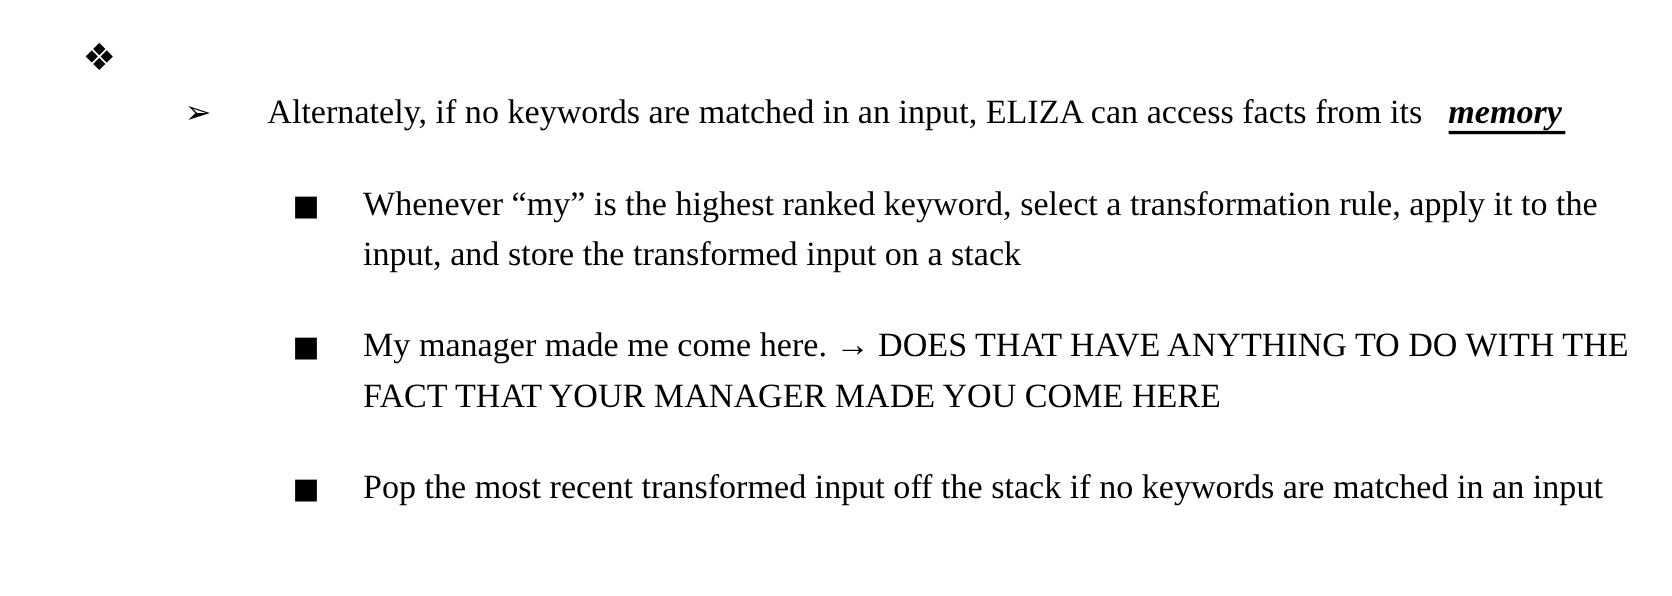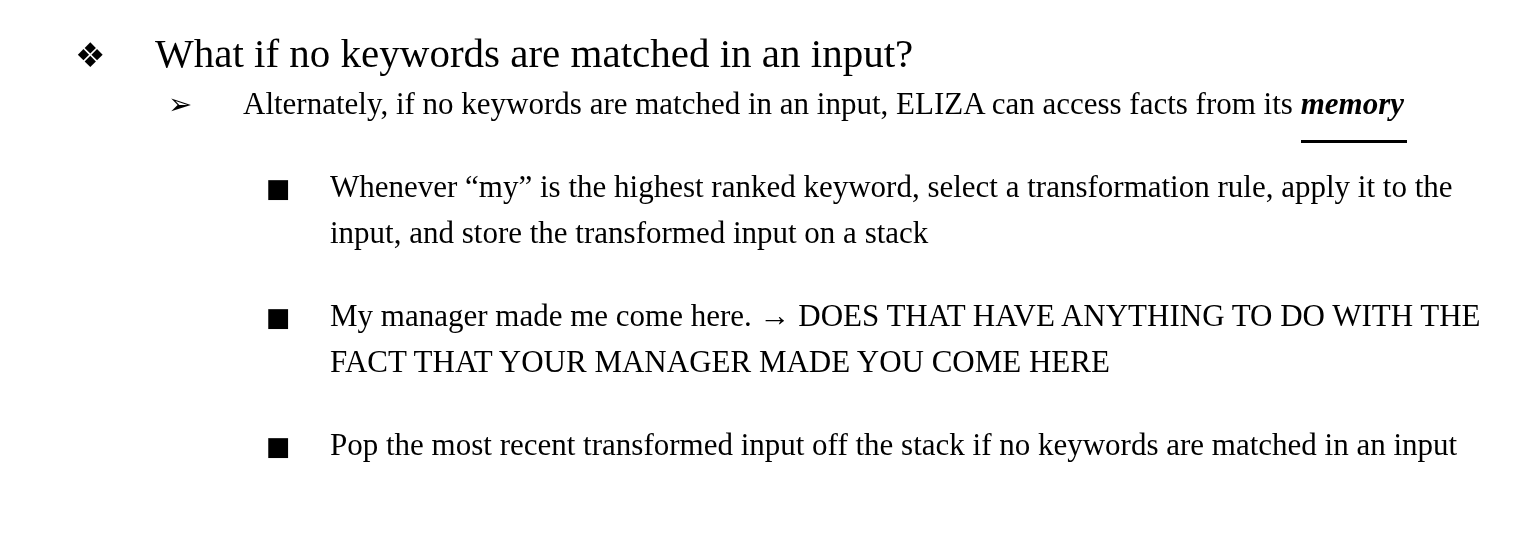--- a/index.html
+++ b/index.html
@@ -50,22 +50,23 @@
     width: 75px;
     font-size: 29px;
   }
   .lvl2 .text {
     width: 1190px;
   }
   .em-underline {
     font-weight: bold;
     font-style: italic;
     border-bottom: 3.5px solid #000;
-    padding-bottom: 19px;
+    padding-bottom: 0;
     padding-right: 3px;
+    margin-left: 16px;
   }
   
   .lvl3-list {
     margin: 0;
   }
   .lvl3 {
     margin-left: 266px;
     font-size: 31px;
     line-height: 46.5px;
   }
@@ -78,21 +79,20 @@
     margin-top: 36px;
   }
 </style>
 </head>
 <body>
 
 <div class="slide">
 
   <div class="row lvl1">
     <span class="bullet">❖</span>
-    <span class="text">What if no keywords are matched in an input?</span>
   </div>
 
   <div class="row lvl2">
     <span class="bullet">➢</span>
     <span class="text"><span>Alternately, if no keywords are matched in an input, ELIZA can access facts from its </span><span class="em-underline">memory</span></span>
   </div>
 
   <div class="lvl3-list">
 
     <div class="row lvl3">

